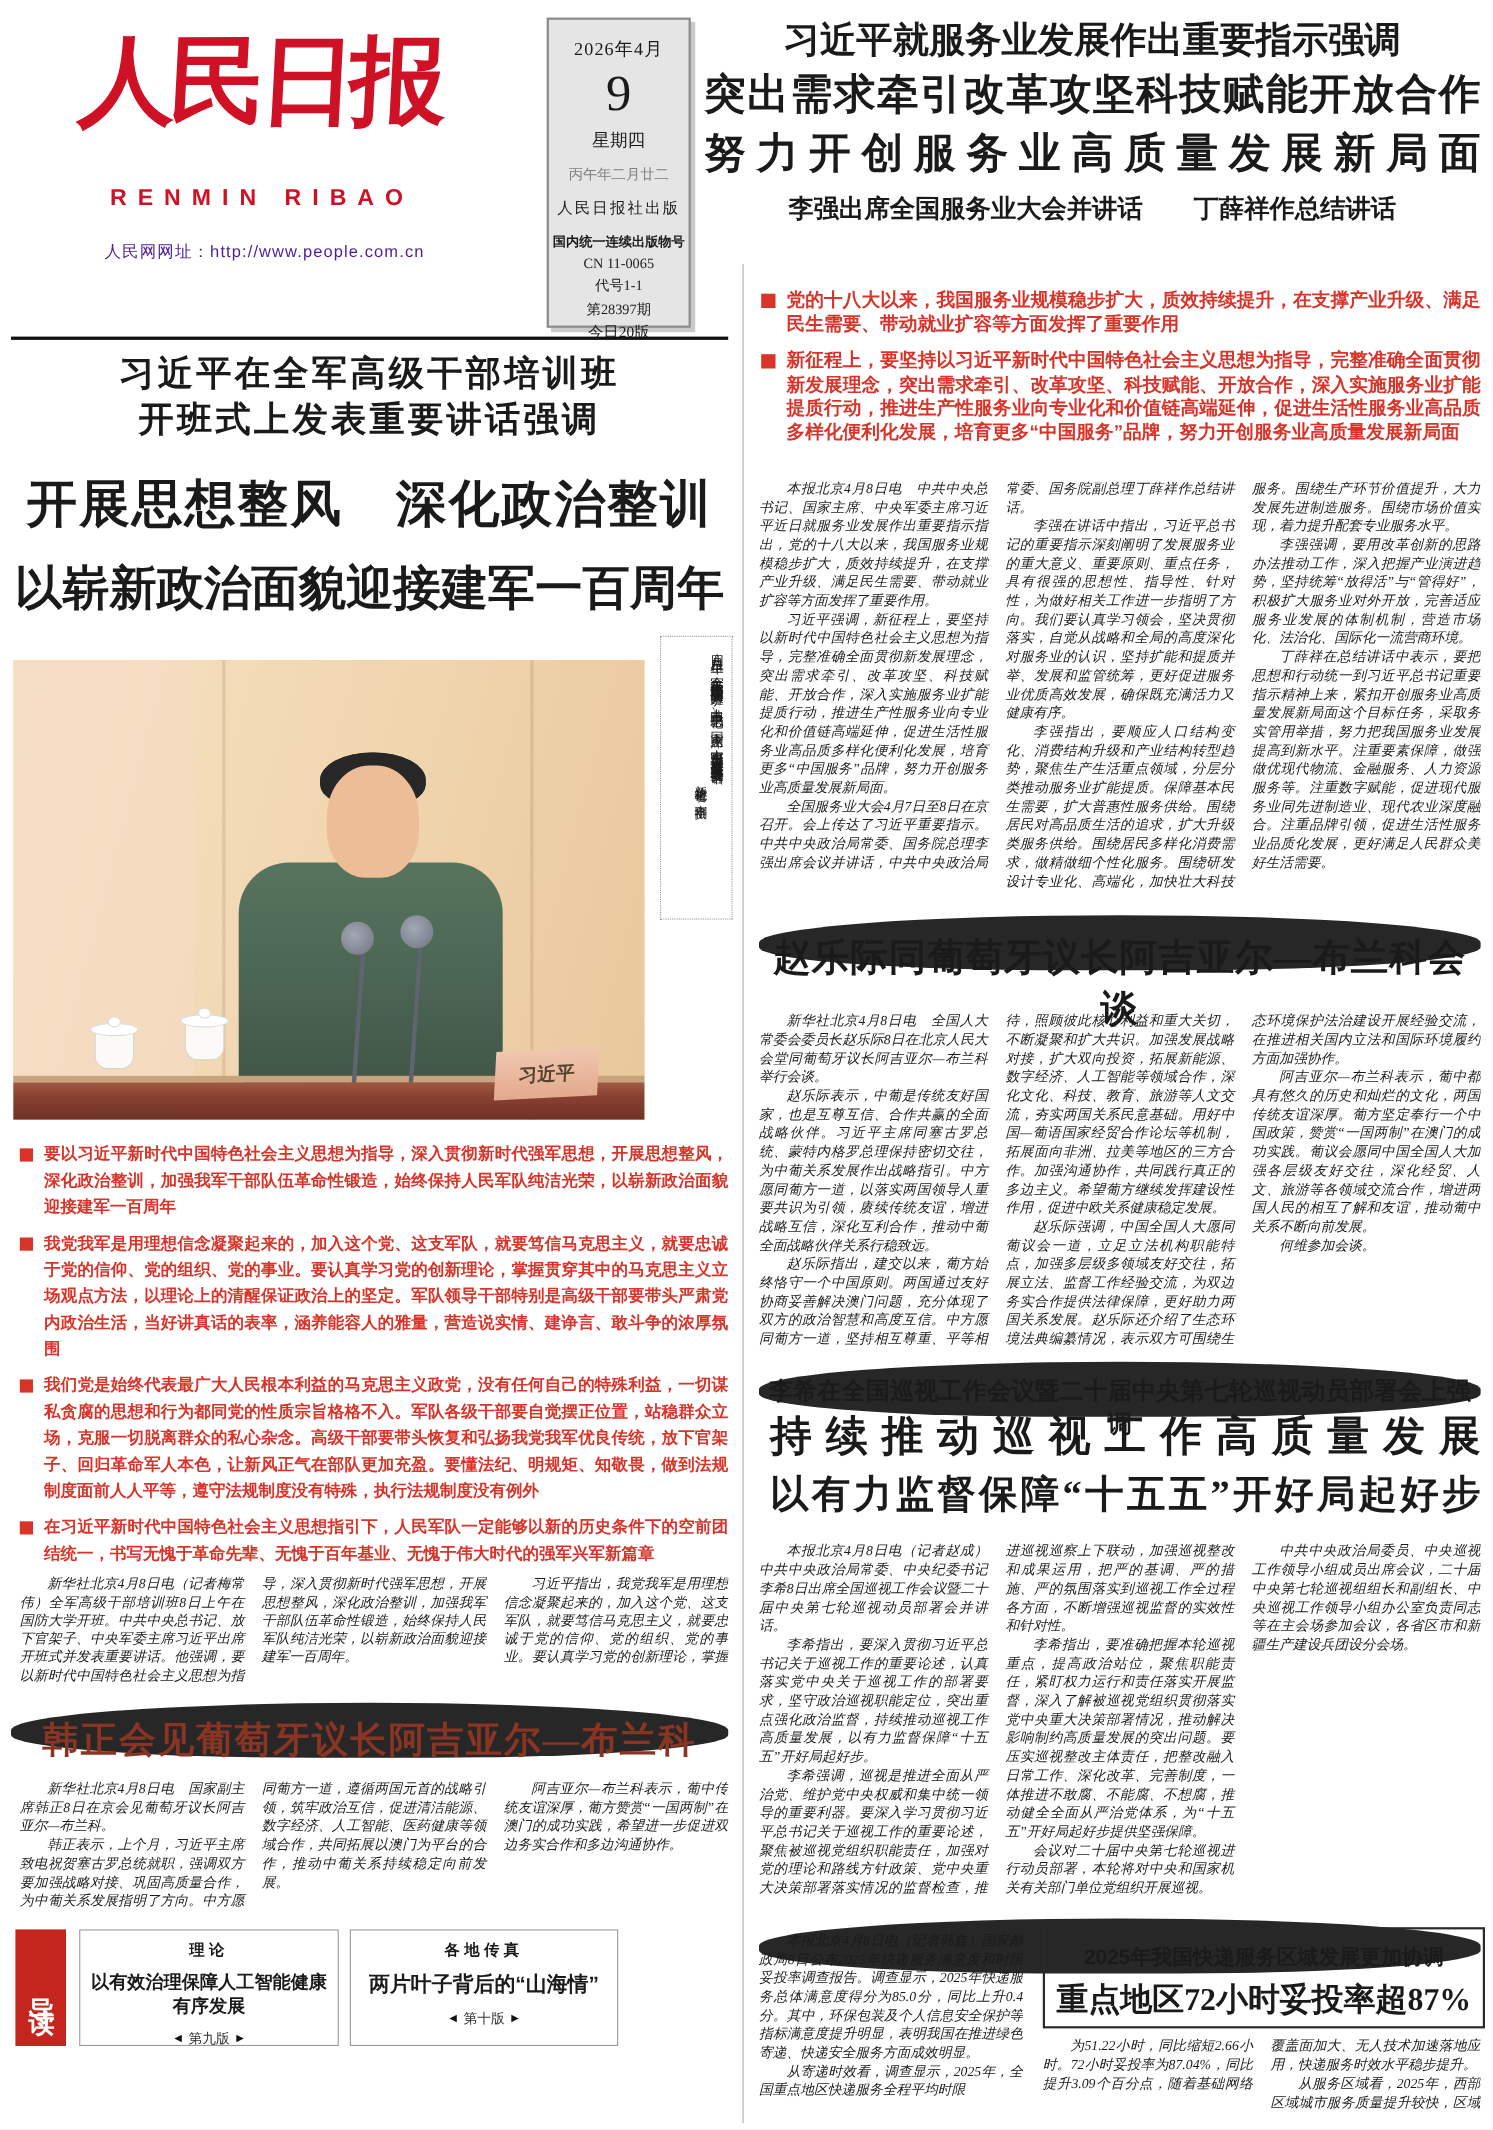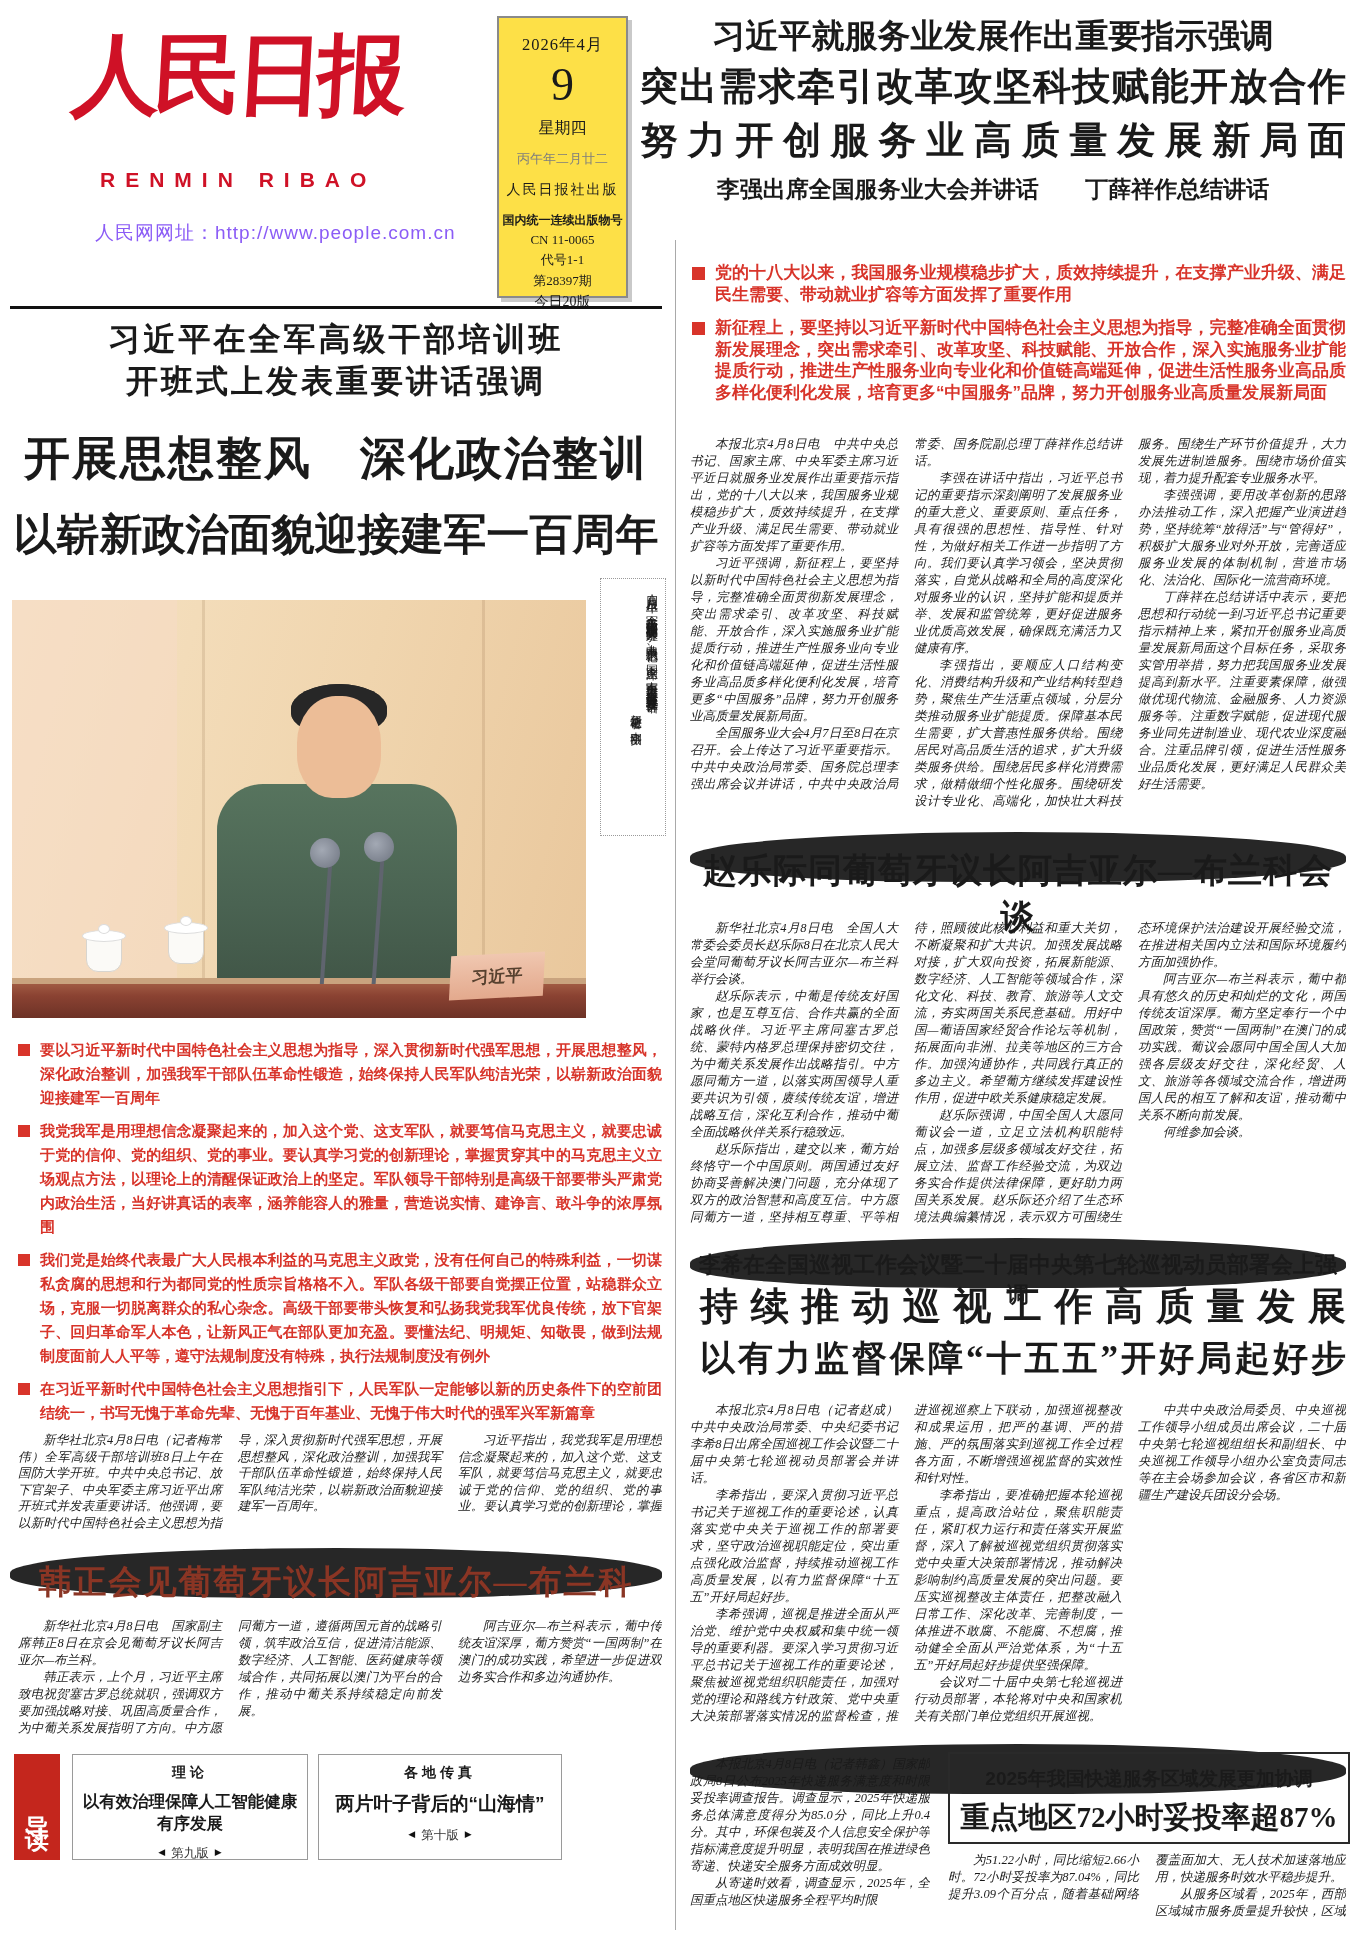--- a/index.html
+++ b/index.html
@@ -6,23 +6,23 @@
   .page{position:relative;width:1357px;height:1936px;background:#ffffff;overflow:hidden;
         font-family:"Liberation Serif","DejaVu Serif",serif;color:#1a1a1a;margin:0 auto;}
   .abs{position:absolute;}
   .sans{font-family:"Liberation Sans","DejaVu Sans",sans-serif;}
   .center{text-align:center;}
   .stretch{text-align:justify;text-align-last:justify;}
   
   .logo{left:72px;top:22px;width:340px;font-size:88px;line-height:108px;font-weight:bold;
         color:#cf1126;letter-spacing:-6px;transform:skewX(-3deg);}
   .pinyin{left:100px;top:168px;font-size:21px;font-weight:bold;color:#cf1126;letter-spacing:10px;}
-  .website{left:95px;top:220px;font-size:19px;letter-spacing:1px;color:#8b5cf6;}
-  
-  .datebox{left:497px;top:16px;width:127px;height:278px;border:2px solid #8a8a8a;background:#fde047;
+  .website{left:95px;top:220px;font-size:15px;letter-spacing:1px;color:#4c1d95;}
+  
+  .datebox{left:497px;top:16px;width:127px;height:278px;border:2px solid #8a8a8a;background:#e5e5e5;
            box-shadow:4px 4px 0 #c9c9c9;text-align:center;}
   .db-month{margin-top:16px;font-size:16.5px;letter-spacing:1px;}
   .db-day{margin-top:4px;font-size:46px;line-height:50px;}
   .db-week{margin-top:8px;font-size:16px;}
   .db-lunar{margin-top:11px;font-size:13px;color:#7e7e7e;}
   .db-pub{margin-top:13px;font-size:14px;letter-spacing:2px;}
   .db-serlab{margin-top:13px;font-size:12px;font-weight:bold;font-family:"Liberation Sans",sans-serif;}
   .db-ser{margin-top:3px;font-size:13px;}
   .db-code{margin-top:3px;font-size:13px;}
   .db-issue{margin-top:3px;font-size:13px;}

